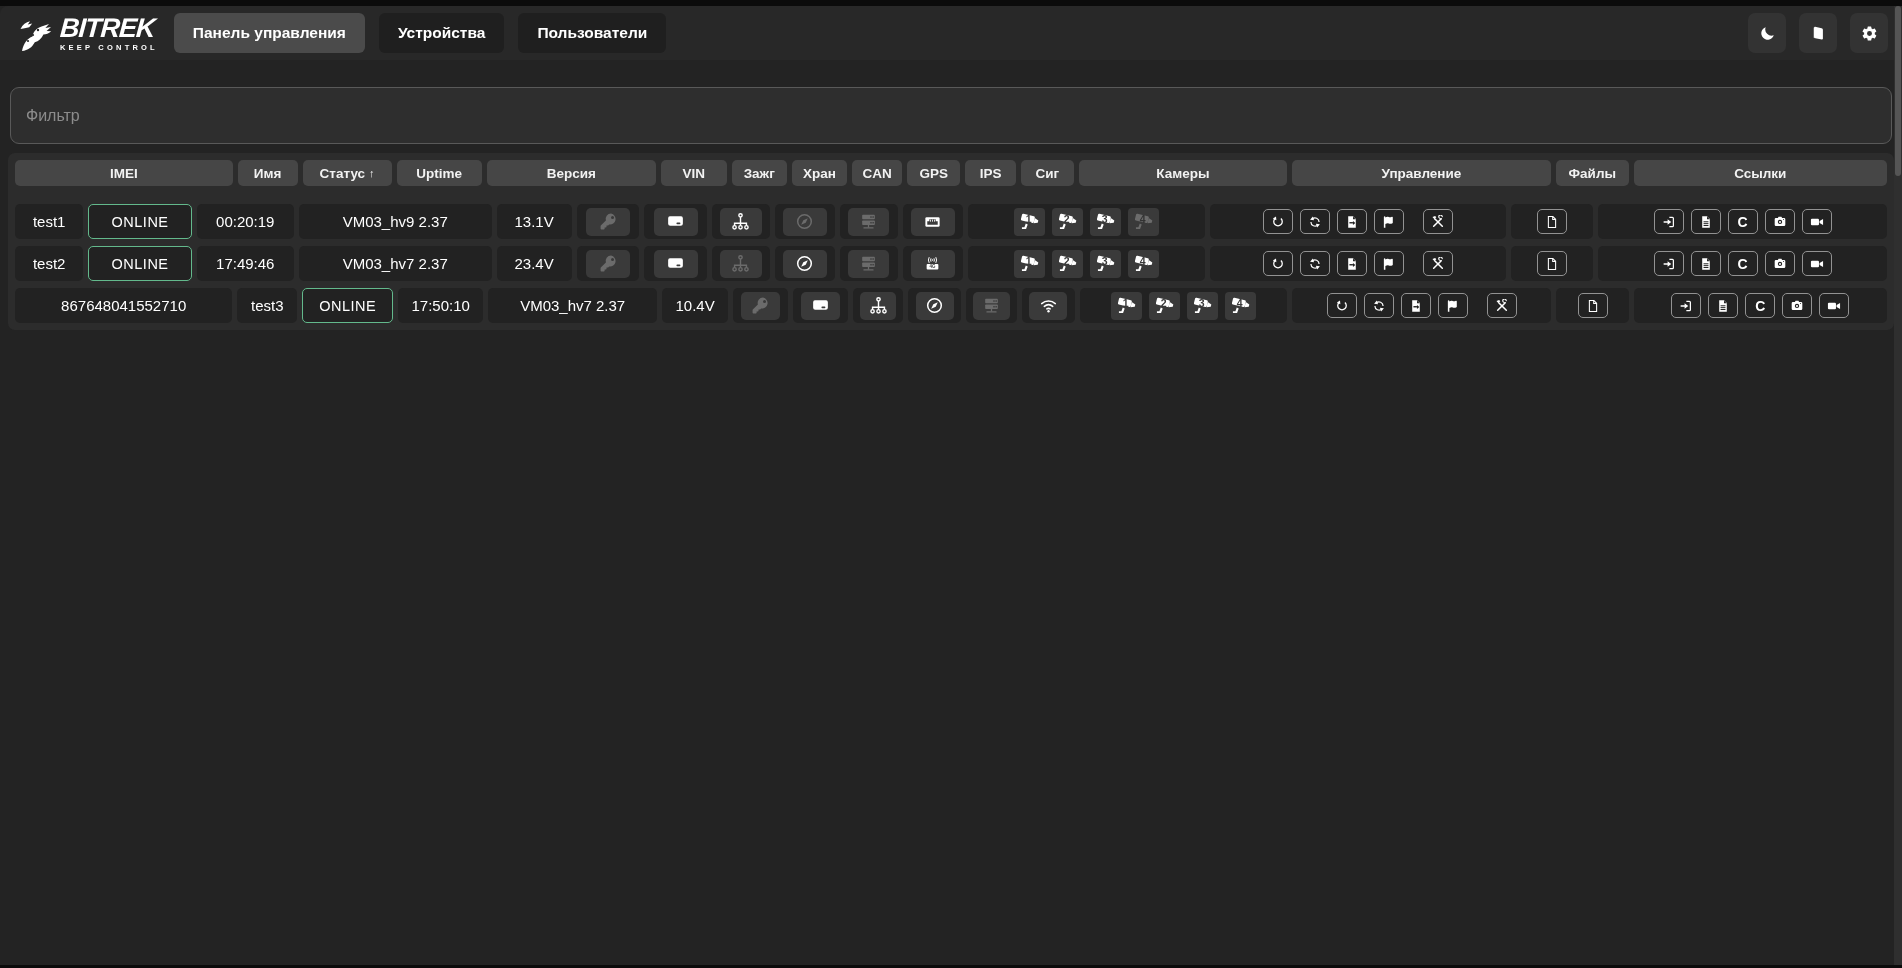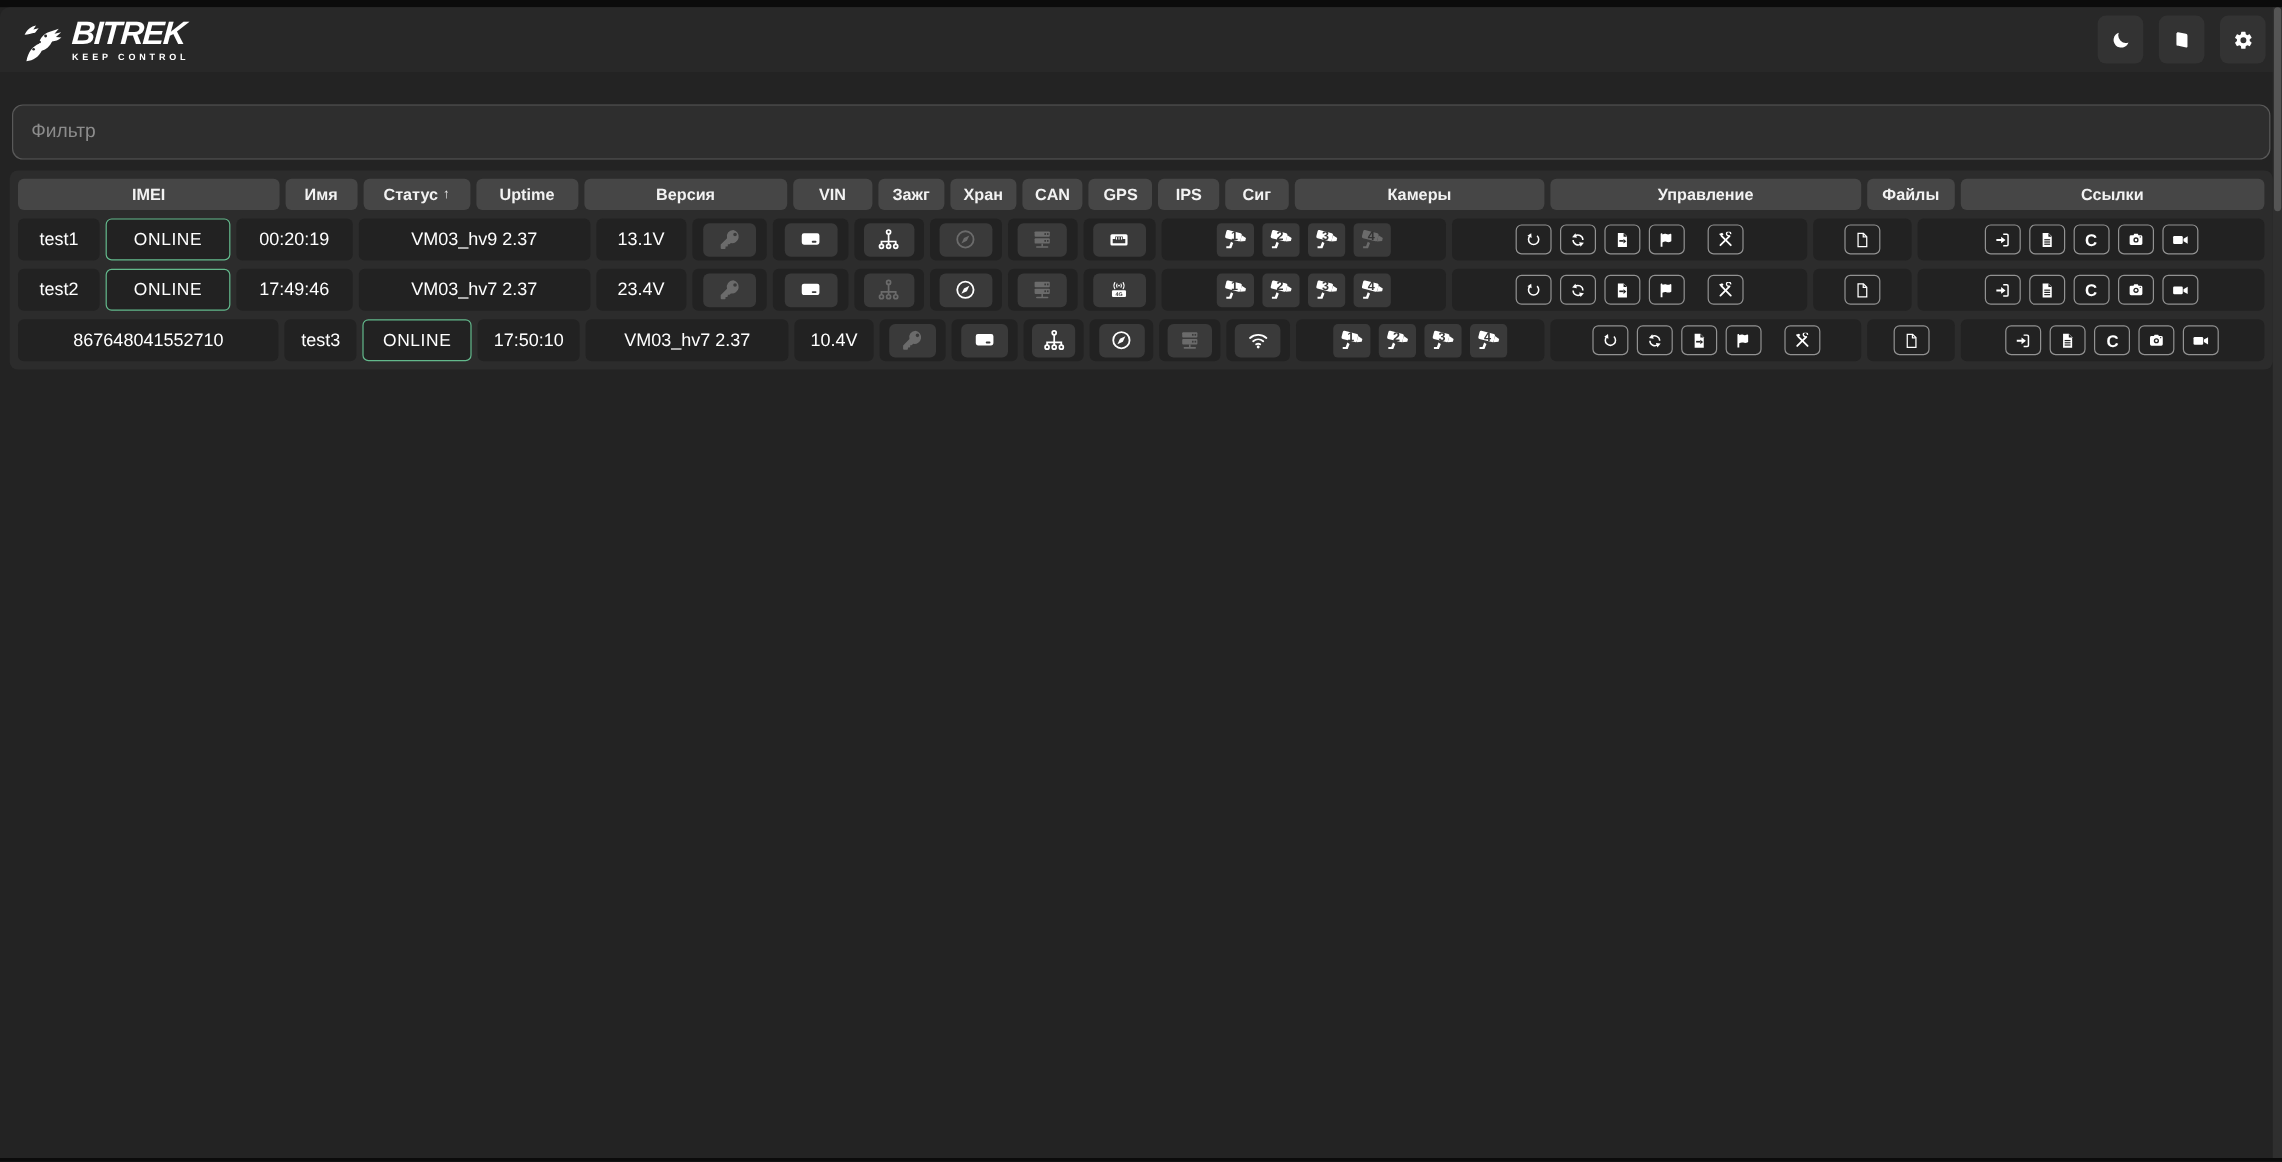--- a/index.html
+++ b/index.html
@@ -31,29 +31,29 @@
   .tab.active{background:#4b4b4b;}
   .topbar-actions{margin-left:auto;display:flex;gap:13px;align-items:center;}
   .topbtn{
     width:38px;height:40px;border:0;border-radius:7px;background:#333333;color:#fff;
     display:flex;align-items:center;justify-content:center;cursor:pointer;
   }
   .topbtn .svgi{width:17px;height:17px;}
   
   .filter-wrap{padding:27px 10px 9px;}
   .filter-input{
-    box-sizing:border-box;width:100%;height:46px;background:#2e2e2e;
+    box-sizing:border-box;width:100%;height:57px;background:#2e2e2e;
     border:1px solid #595959;border-radius:9px;color:#ddd;
     font-family:inherit;font-size:16px;padding:0 15px;outline:none;display:block;
   }
   .filter-input::placeholder{color:#8c8c8c;}
   
   .tablebox{margin:0 8px;background:#2c2c2c;border-radius:7px;padding:7px;}
   .thead,.trow{display:flex;gap:5px;}
-  .thead{margin-bottom:7px;align-items:center;}
+  .thead{margin-bottom:18px;align-items:center;}
   .trow{margin-bottom:7px;}
   .trow:last-child{margin-bottom:0;}
   .hcell,.cell{
     flex-grow:var(--fg);flex-shrink:1;flex-basis:0px;min-width:0;
     display:flex;align-items:center;justify-content:center;
     border-radius:5px;box-sizing:border-box;
   }
   .hcell{background:#464646;height:26px;color:#f2f2f2;font-size:13.5px;font-weight:700;cursor:pointer;}
   .hcell .arrow{font-size:11px;margin-left:4px;font-weight:700;}
   .cell{background:#222222;height:35px;color:#fff;font-size:15px;}
@@ -242,20 +242,25 @@
   <div class="topbar">
     <div class="logo">
       <svg class="svgi" style="color:#fff">
           <use href="#i-panther" xlink:href="#i-panther"></use>
         </svg>
       <div class="logo-text">
         <span class="logo-title">BITREK</span>
         <span class="logo-sub">KEEP CONTROL</span>
       </div>
     </div>
+    <div class="tabbar">
+        <button class="tab active">Панель управления</button>
+        <button class="tab">Устройства</button>
+        <button class="tab">Пользователи</button>
+      </div>
     <div class="topbar-actions">
         <button class="topbtn">
           <svg class="svgi">
             <use href="#i-moon" xlink:href="#i-moon"></use>
           </svg>
         </button>
         <button class="topbtn">
           <svg class="svgi">
             <use href="#i-book" xlink:href="#i-book"></use>
           </svg>

